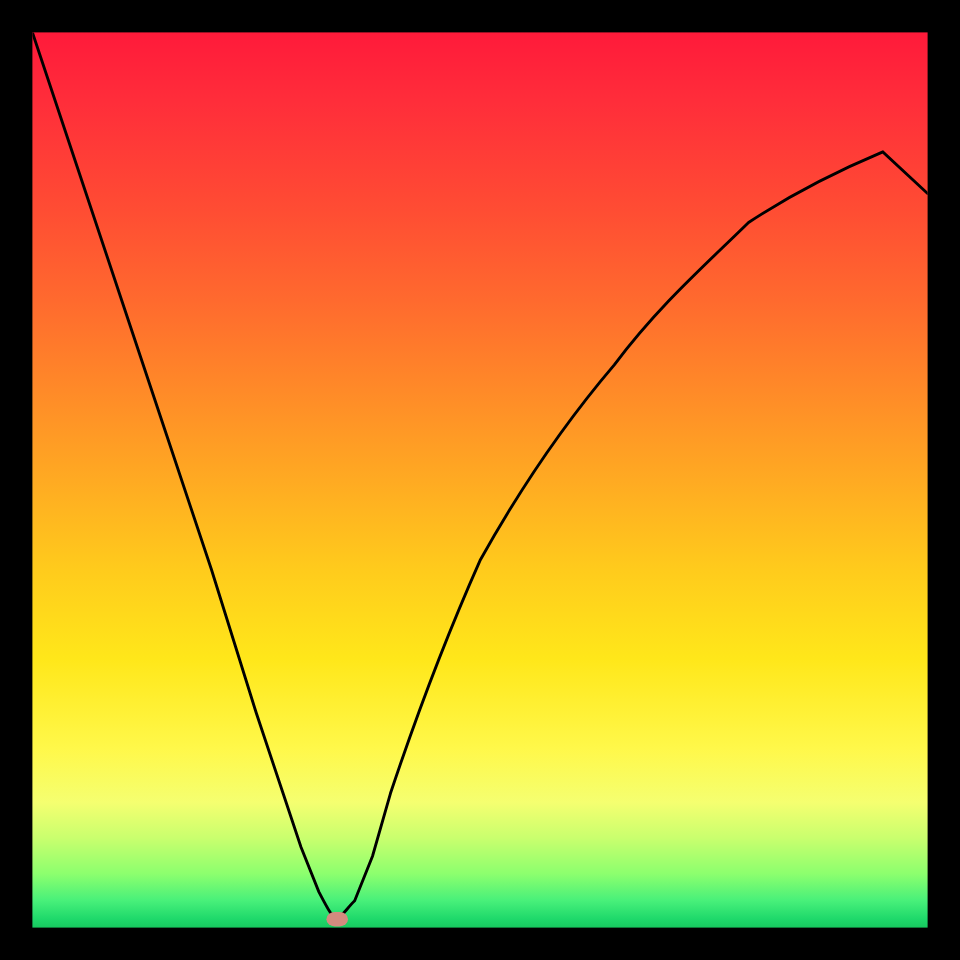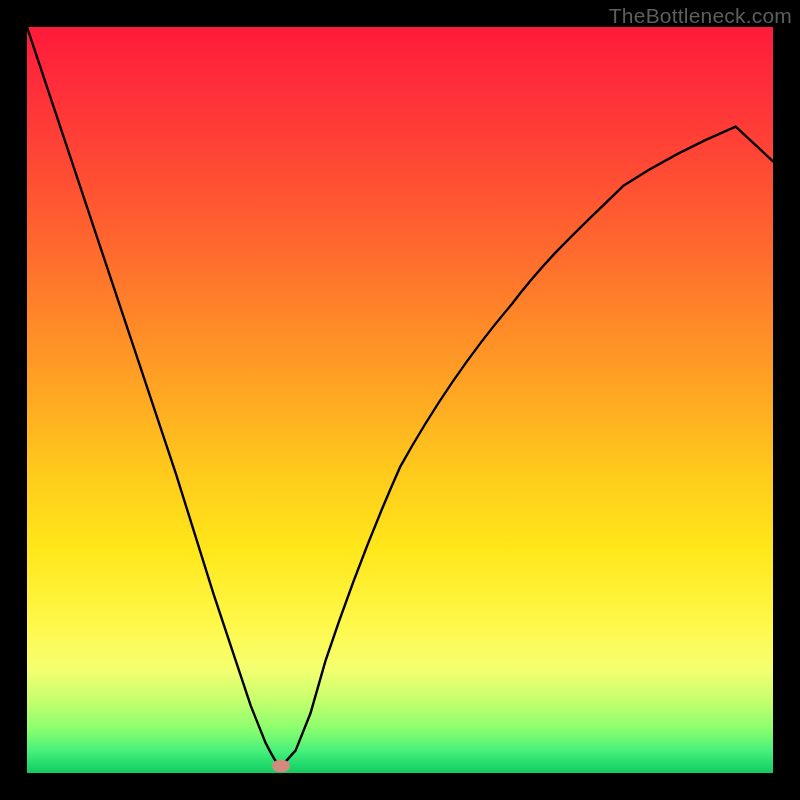--- a/index.html
+++ b/index.html
@@ -72,21 +72,20 @@
     font-size: 21px;
     font-weight: 500;
     letter-spacing: 0.2px;
     user-select: none;
   }
 </style>
 </head>
 <body>
 
 <div class="frame">
-  <div class="watermark">TheBottleneck.com</div>
 
   <div class="plot-area">
     <svg class="curve" viewBox="0 0 746 746" preserveAspectRatio="none">
       <path d="M 0 0
            L 37.3 111.9
            L 74.6 223.8
            L 111.9 335.7
            L 149.2 447.6
            L 186.5 566.96
            L 208.88 634.1

